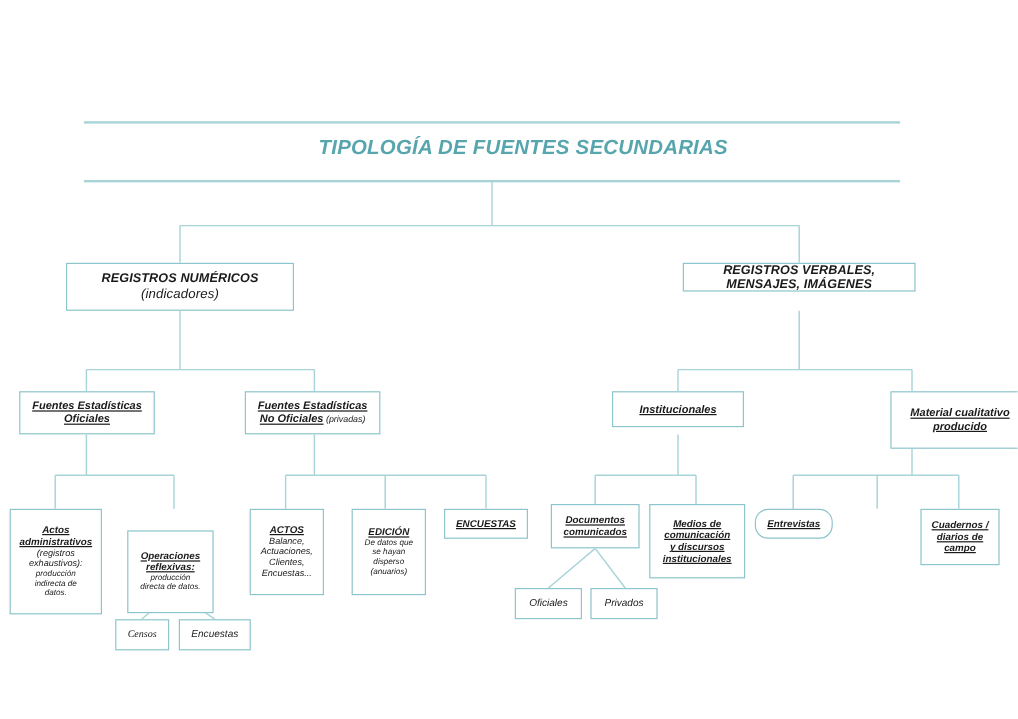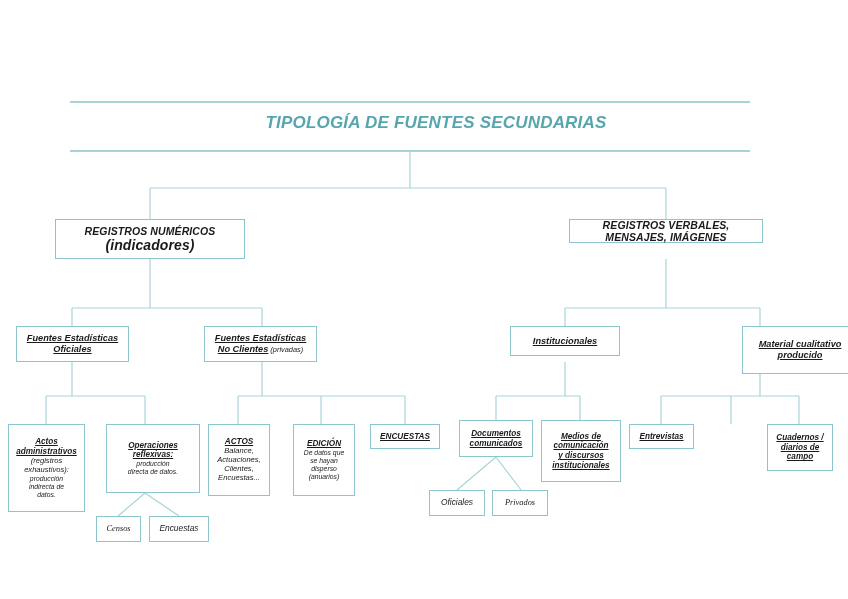--- a/index.html
+++ b/index.html
@@ -41,21 +41,21 @@
     justify-content:center;
     text-align:center;
     font-style:italic;
     line-height:1.18;
     padding:2px 3px;
   }
   .box .inner{width:100%;}
 
   
   .lvl2{font-weight:bold;font-size:10.5px;letter-spacing:.1px;}
-  .lvl2 .sub{font-weight:bold;font-size:14px;display:block;}
+  .lvl2 .sub{font-weight:normal;font-size:11px;display:block;}
 
   
   .lvl3{font-size:9.2px;}
   .lvl3 .u{text-decoration:underline;font-weight:bold;}
   .lvl3 .small{font-size:7.4px;font-weight:normal;text-decoration:none;}
 
   
   .lvl4{font-size:8.2px;}
   .lvl4 .u{text-decoration:underline;font-weight:bold;display:block;}
   .lvl4 .d{display:block;}
@@ -140,21 +140,21 @@
   <div class="box lvl3" style="left:16px;top:326px;width:113px;height:36px;">
     <div class="inner">
       <span class="u">Fuentes Estadísticas</span><br>
       <span class="u">Oficiales</span>
     </div>
   </div>
 
   <div class="box lvl3" style="left:204px;top:326px;width:113px;height:36px;">
     <div class="inner">
       <span class="u">Fuentes Estadísticas</span><br>
-      <span class="u">No Clientes</span><span class="small"> (privadas)</span>
+      <span class="u">No Oficiales</span><span class="small"> (privadas)</span>
     </div>
   </div>
 
   <div class="box lvl3" style="left:510px;top:326px;width:110px;height:30px;">
     <div class="inner">
       <span class="u">Institucionales</span>
     </div>
   </div>
 
   <div class="box lvl3" style="left:702px;top:326px;width:116px;height:48px;margin-left:40px;">
@@ -169,21 +169,21 @@
       <span class="u">Actos</span>
       <span class="u">administrativos</span>
       <span class="d t1">(registros</span>
       <span class="d t1">exhaustivos):</span>
       <span class="d t2">producción</span>
       <span class="d t2">indirecta de</span>
       <span class="d t2">datos.</span>
     </div>
   </div>
 
-  <div class="box lvl4" style="left:106px;top:424px;width:94px;height:69px;">
+  <div class="box lvl4" style="left:106px;top:442px;width:72px;height:69px;">
     <div class="inner">
       <span class="u">Operaciones</span>
       <span class="u">reflexivas:</span>
       <span class="d t2">producción</span>
       <span class="d t2">directa de datos.</span>
     </div>
   </div>
 
   <div class="box lvl5" style="left:96px;top:516px;width:45px;height:26px;font-family:Liberation Serif, serif;">
     <div class="inner">
@@ -229,36 +229,36 @@
       <span class="u">comunicados</span>
     </div>
   </div>
 
   <div class="box lvl5" style="left:429px;top:490px;width:56px;height:26px;">
     <div class="inner">
       <span>Oficiales</span>
     </div>
   </div>
 
-  <div class="box lvl5" style="left:492px;top:490px;width:56px;height:26px;font-family:Liberation Serif, serif;">
+  <div class="box lvl5" style="left:492px;top:490px;width:56px;height:26px;">
     <div class="inner">
       <span>Privados</span>
     </div>
   </div>
 
   <div class="box lvl4" style="left:541px;top:420px;width:80px;height:62px;">
     <div class="inner">
       <span class="u">Medios de</span>
       <span class="u">comunicación</span>
       <span class="u">y discursos</span>
       <span class="u">institucionales</span>
     </div>
   </div>
 
-  <div class="box lvl4" style="left:629px;top:424px;width:65px;height:25px;">
+  <div class="box lvl4" style="left:629px;top:424px;width:65px;height:25px;border-radius:11px;">
     <div class="inner">
       <span class="u">Entrevistas</span>
     </div>
   </div>
 
 
   <div class="box lvl4" style="left:767px;top:424px;width:66px;height:47px;">
     <div class="inner">
       <span class="u">Cuadernos /</span>
       <span class="u">diarios de</span>

